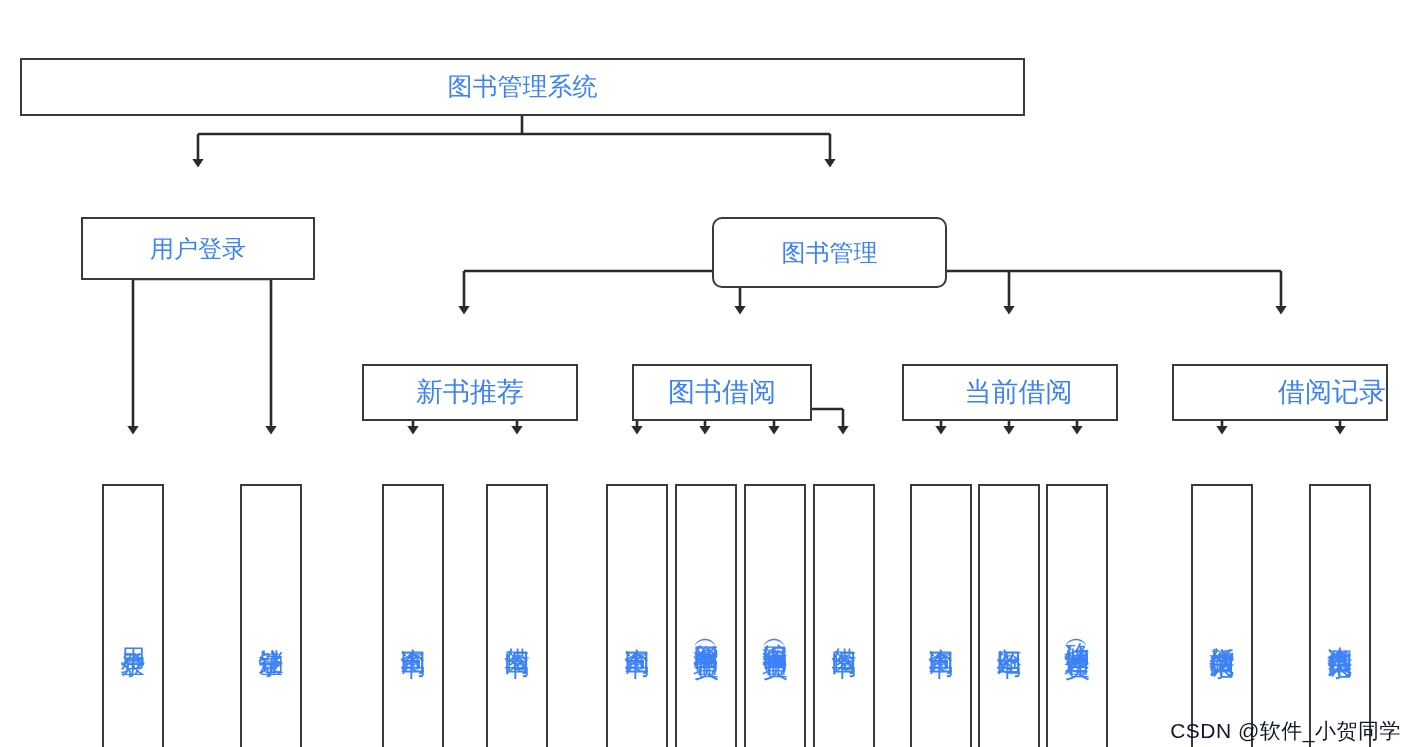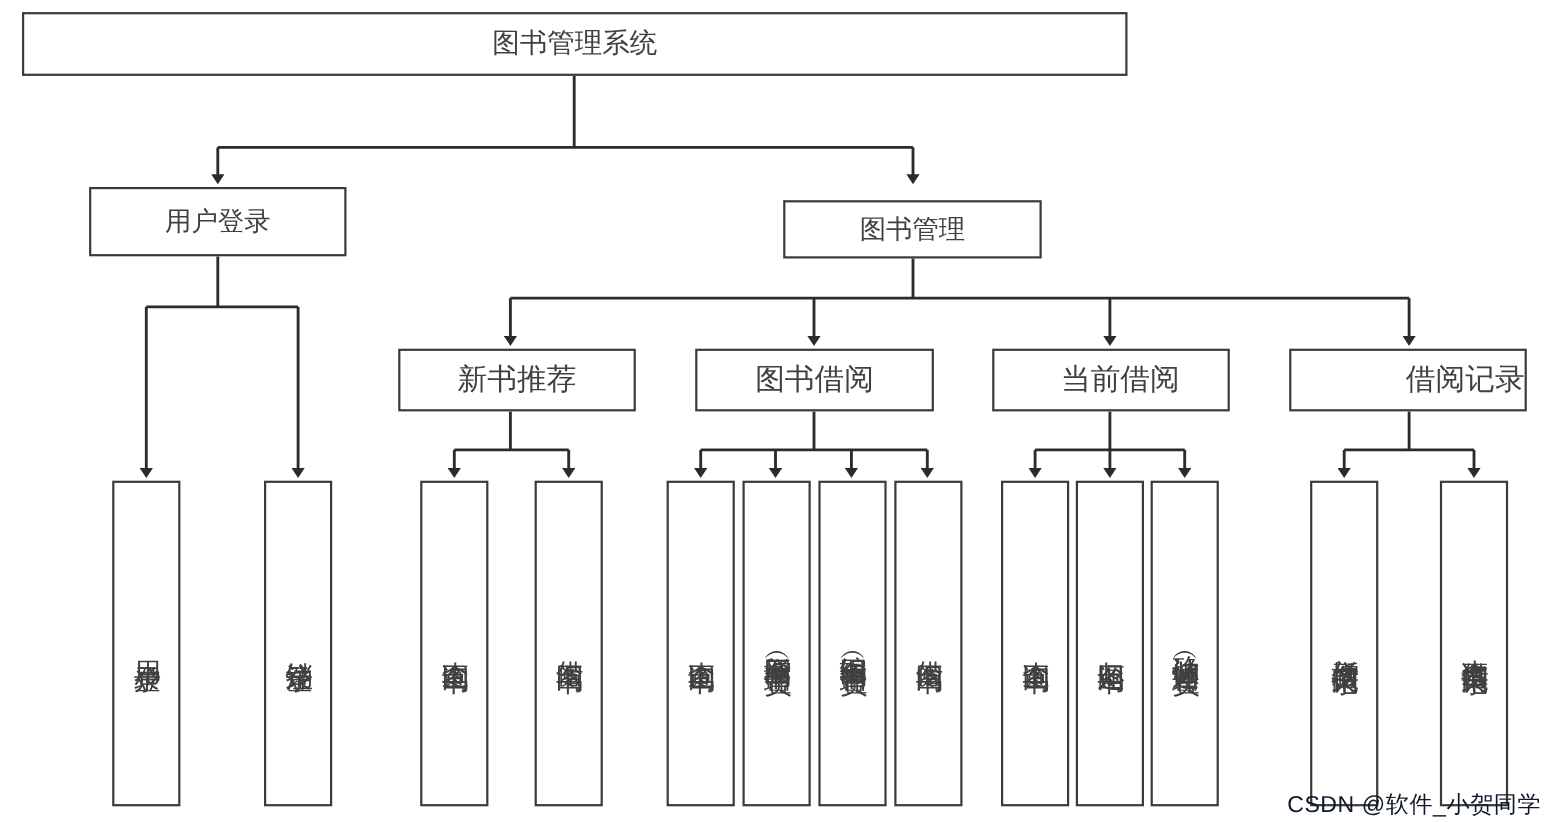--- a/index.html
+++ b/index.html
@@ -26,21 +26,22 @@
     pointer-events: none;
   }
   .node {
     position: absolute;
     box-sizing: border-box;
     background: #ffffff;
     border: 2.5px solid #3a3a3a;
     display: flex;
     align-items: center;
     justify-content: center;
-    color: #404040;
+    color: #3b82f6;
+    margin-top: 47px;
   }
   .node .label {
     text-align: center;
     line-height: 1.25;
     white-space: nowrap;
   }
   .node.root .label { font-size: 25px; }
   .node.lvl2 .label { font-size: 24px; }
   .node.lvl3 .label { font-size: 27px; }
   .node.leaf {
@@ -121,28 +122,28 @@
     </g>
   </svg>
 
   <div class="node root" style="left:20px; top:11px; width:1005px; height:58px;">
     <span class="label">图书管理系统</span>
   </div>
 
   <div class="node lvl2" style="left:81px; top:170px; width:234px; height:63px;">
     <span class="label">用户登录</span>
   </div>
-  <div class="node lvl2" style="left:712px; top:182px; width:235px; height:53px;">
+  <div class="node lvl2" style="left:712px; top:170px; width:235px; height:71px;border-radius:10px;">
     <span class="label">图书管理</span>
   </div>
 
   <div class="node lvl3" style="left:362px; top:317px; width:216px; height:57px;">
     <span class="label">新书推荐</span>
   </div>
-  <div class="node lvl3" style="left:632px; top:317px; width:217px; height:57px;">
+  <div class="node lvl3" style="left:632px; top:317px; width:180px; height:57px;">
     <span class="label">图书借阅</span>
   </div>
   <div class="node lvl3" style="left:902px; top:317px; width:216px; height:57px;padding-left:17px;">
     <span class="label">当前借阅</span>
   </div>
   <div class="node lvl3" style="left:1172px; top:317px; width:216px; height:57px;justify-content:flex-end;">
     <span class="label">借阅记录</span>
   </div>
 
   <div class="node leaf" style="left:102px; top:437px; width:62px; height:296px;">

